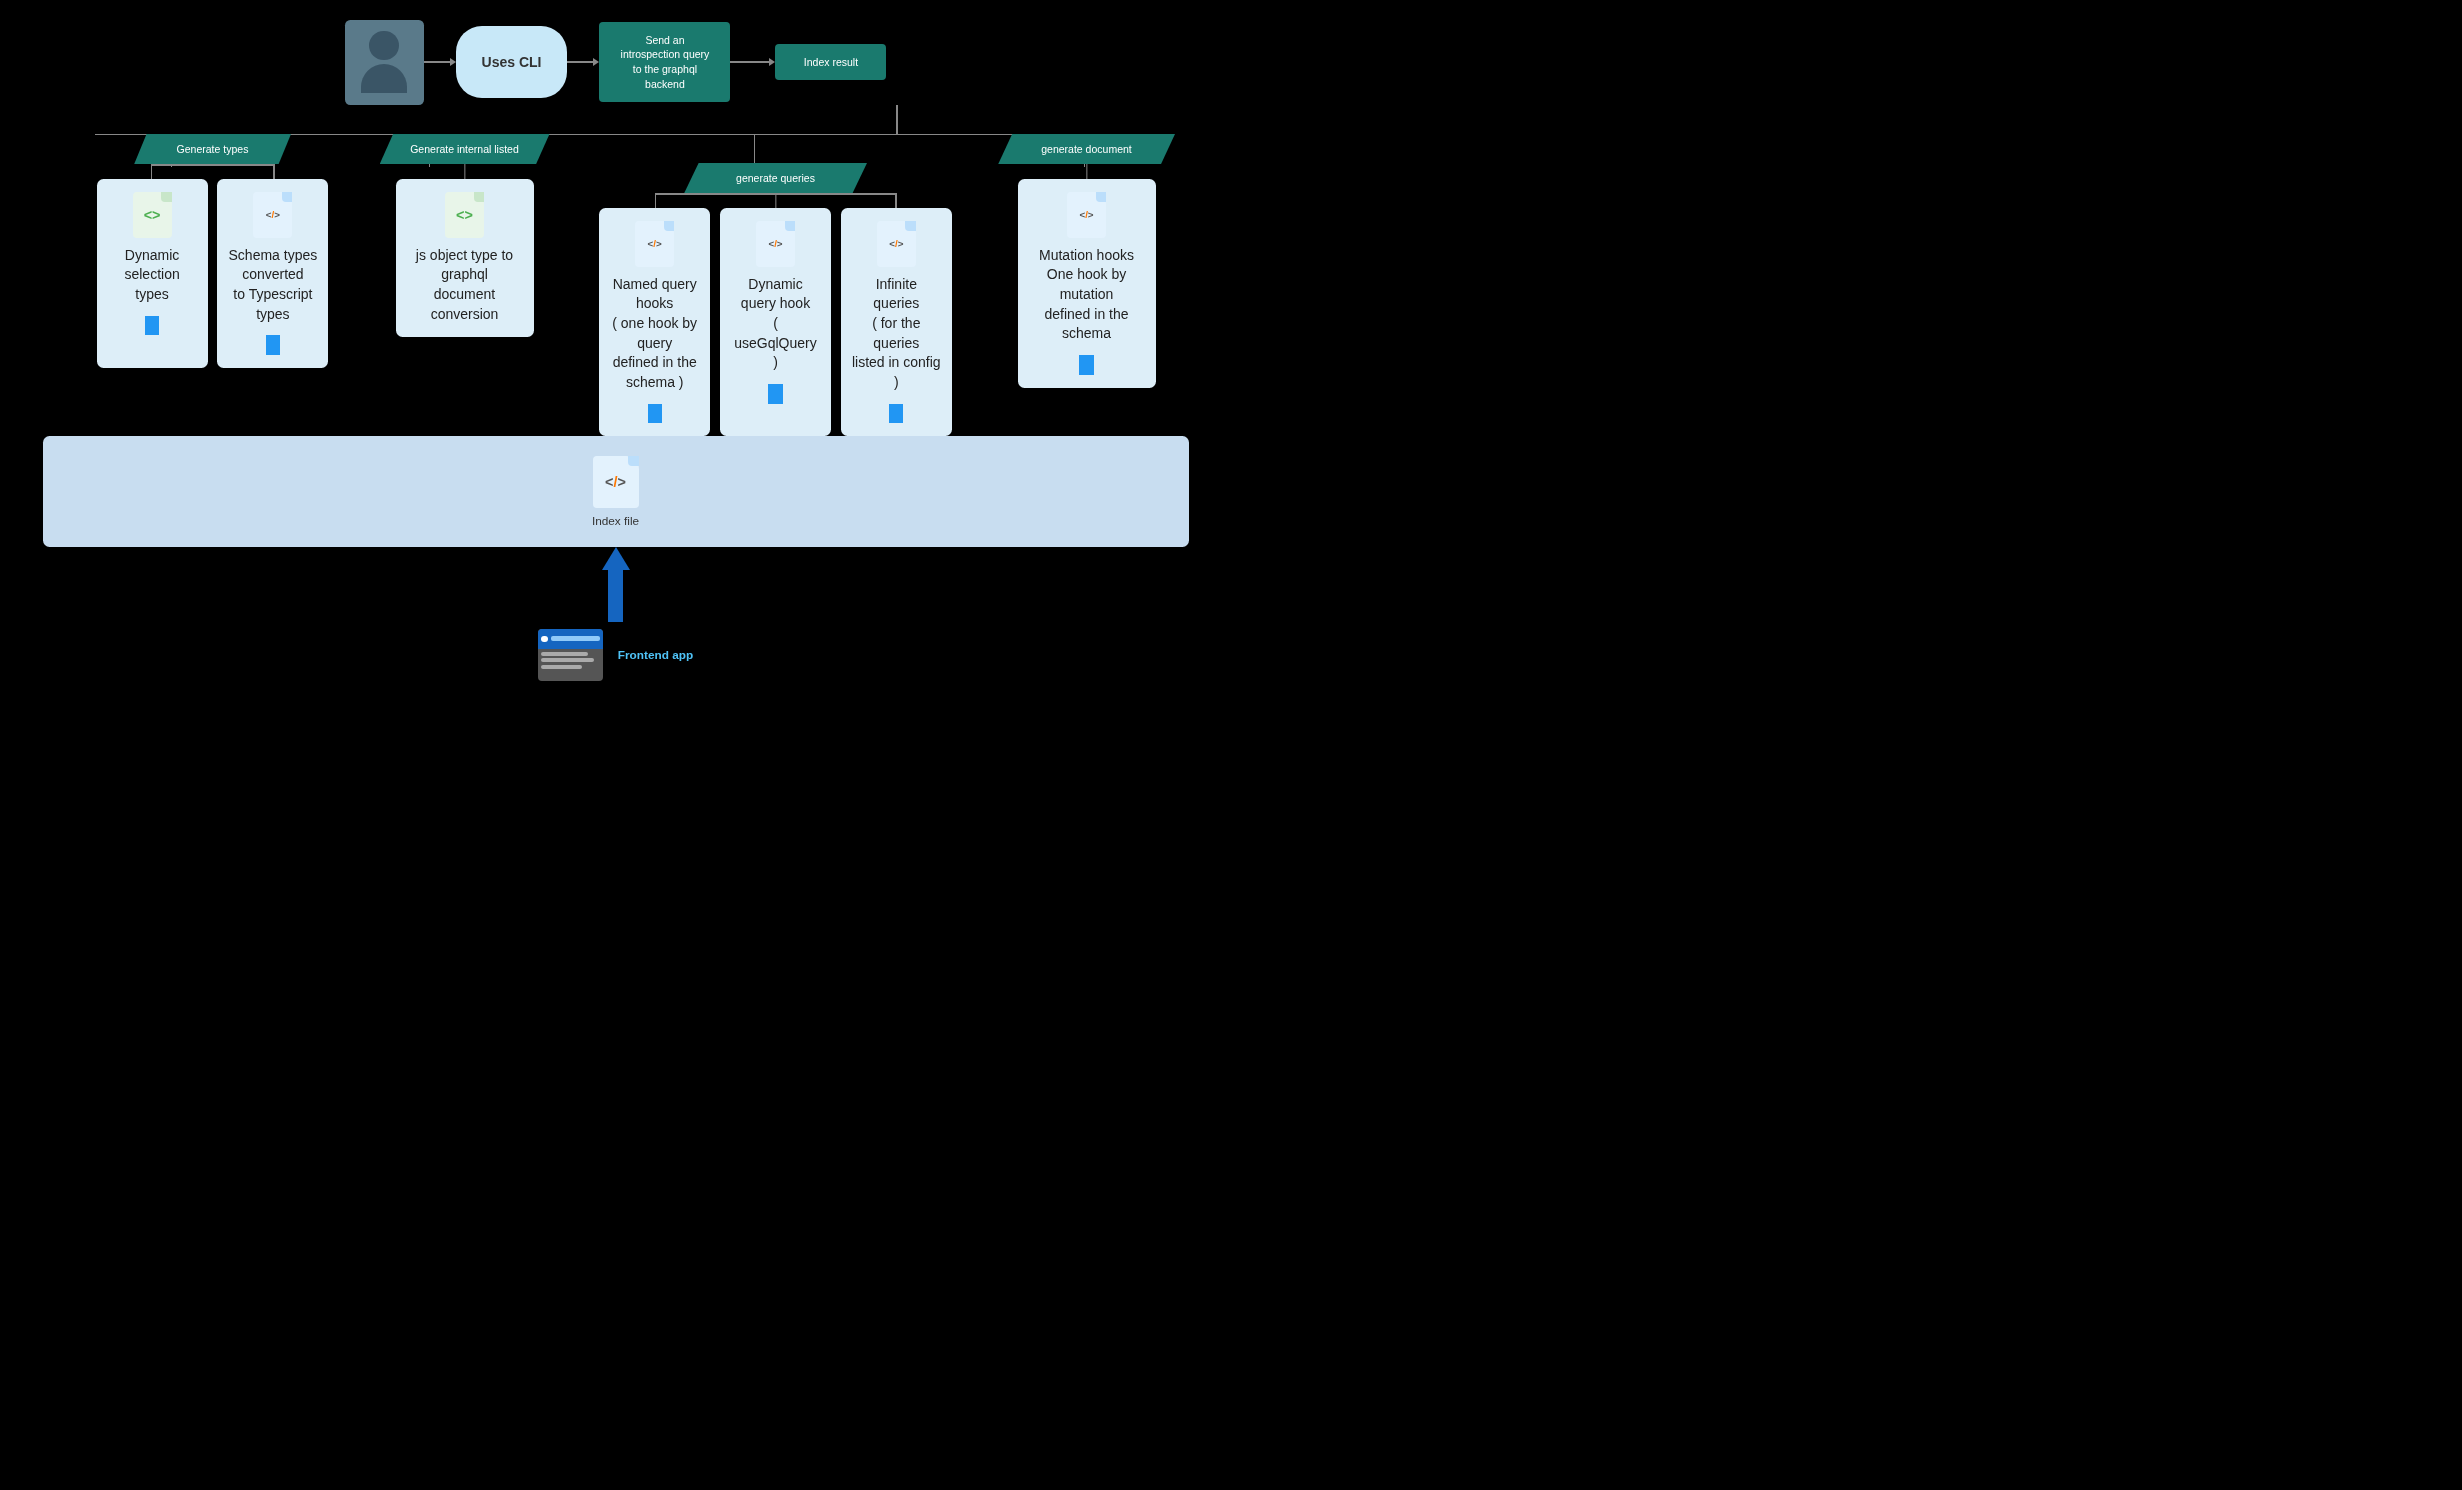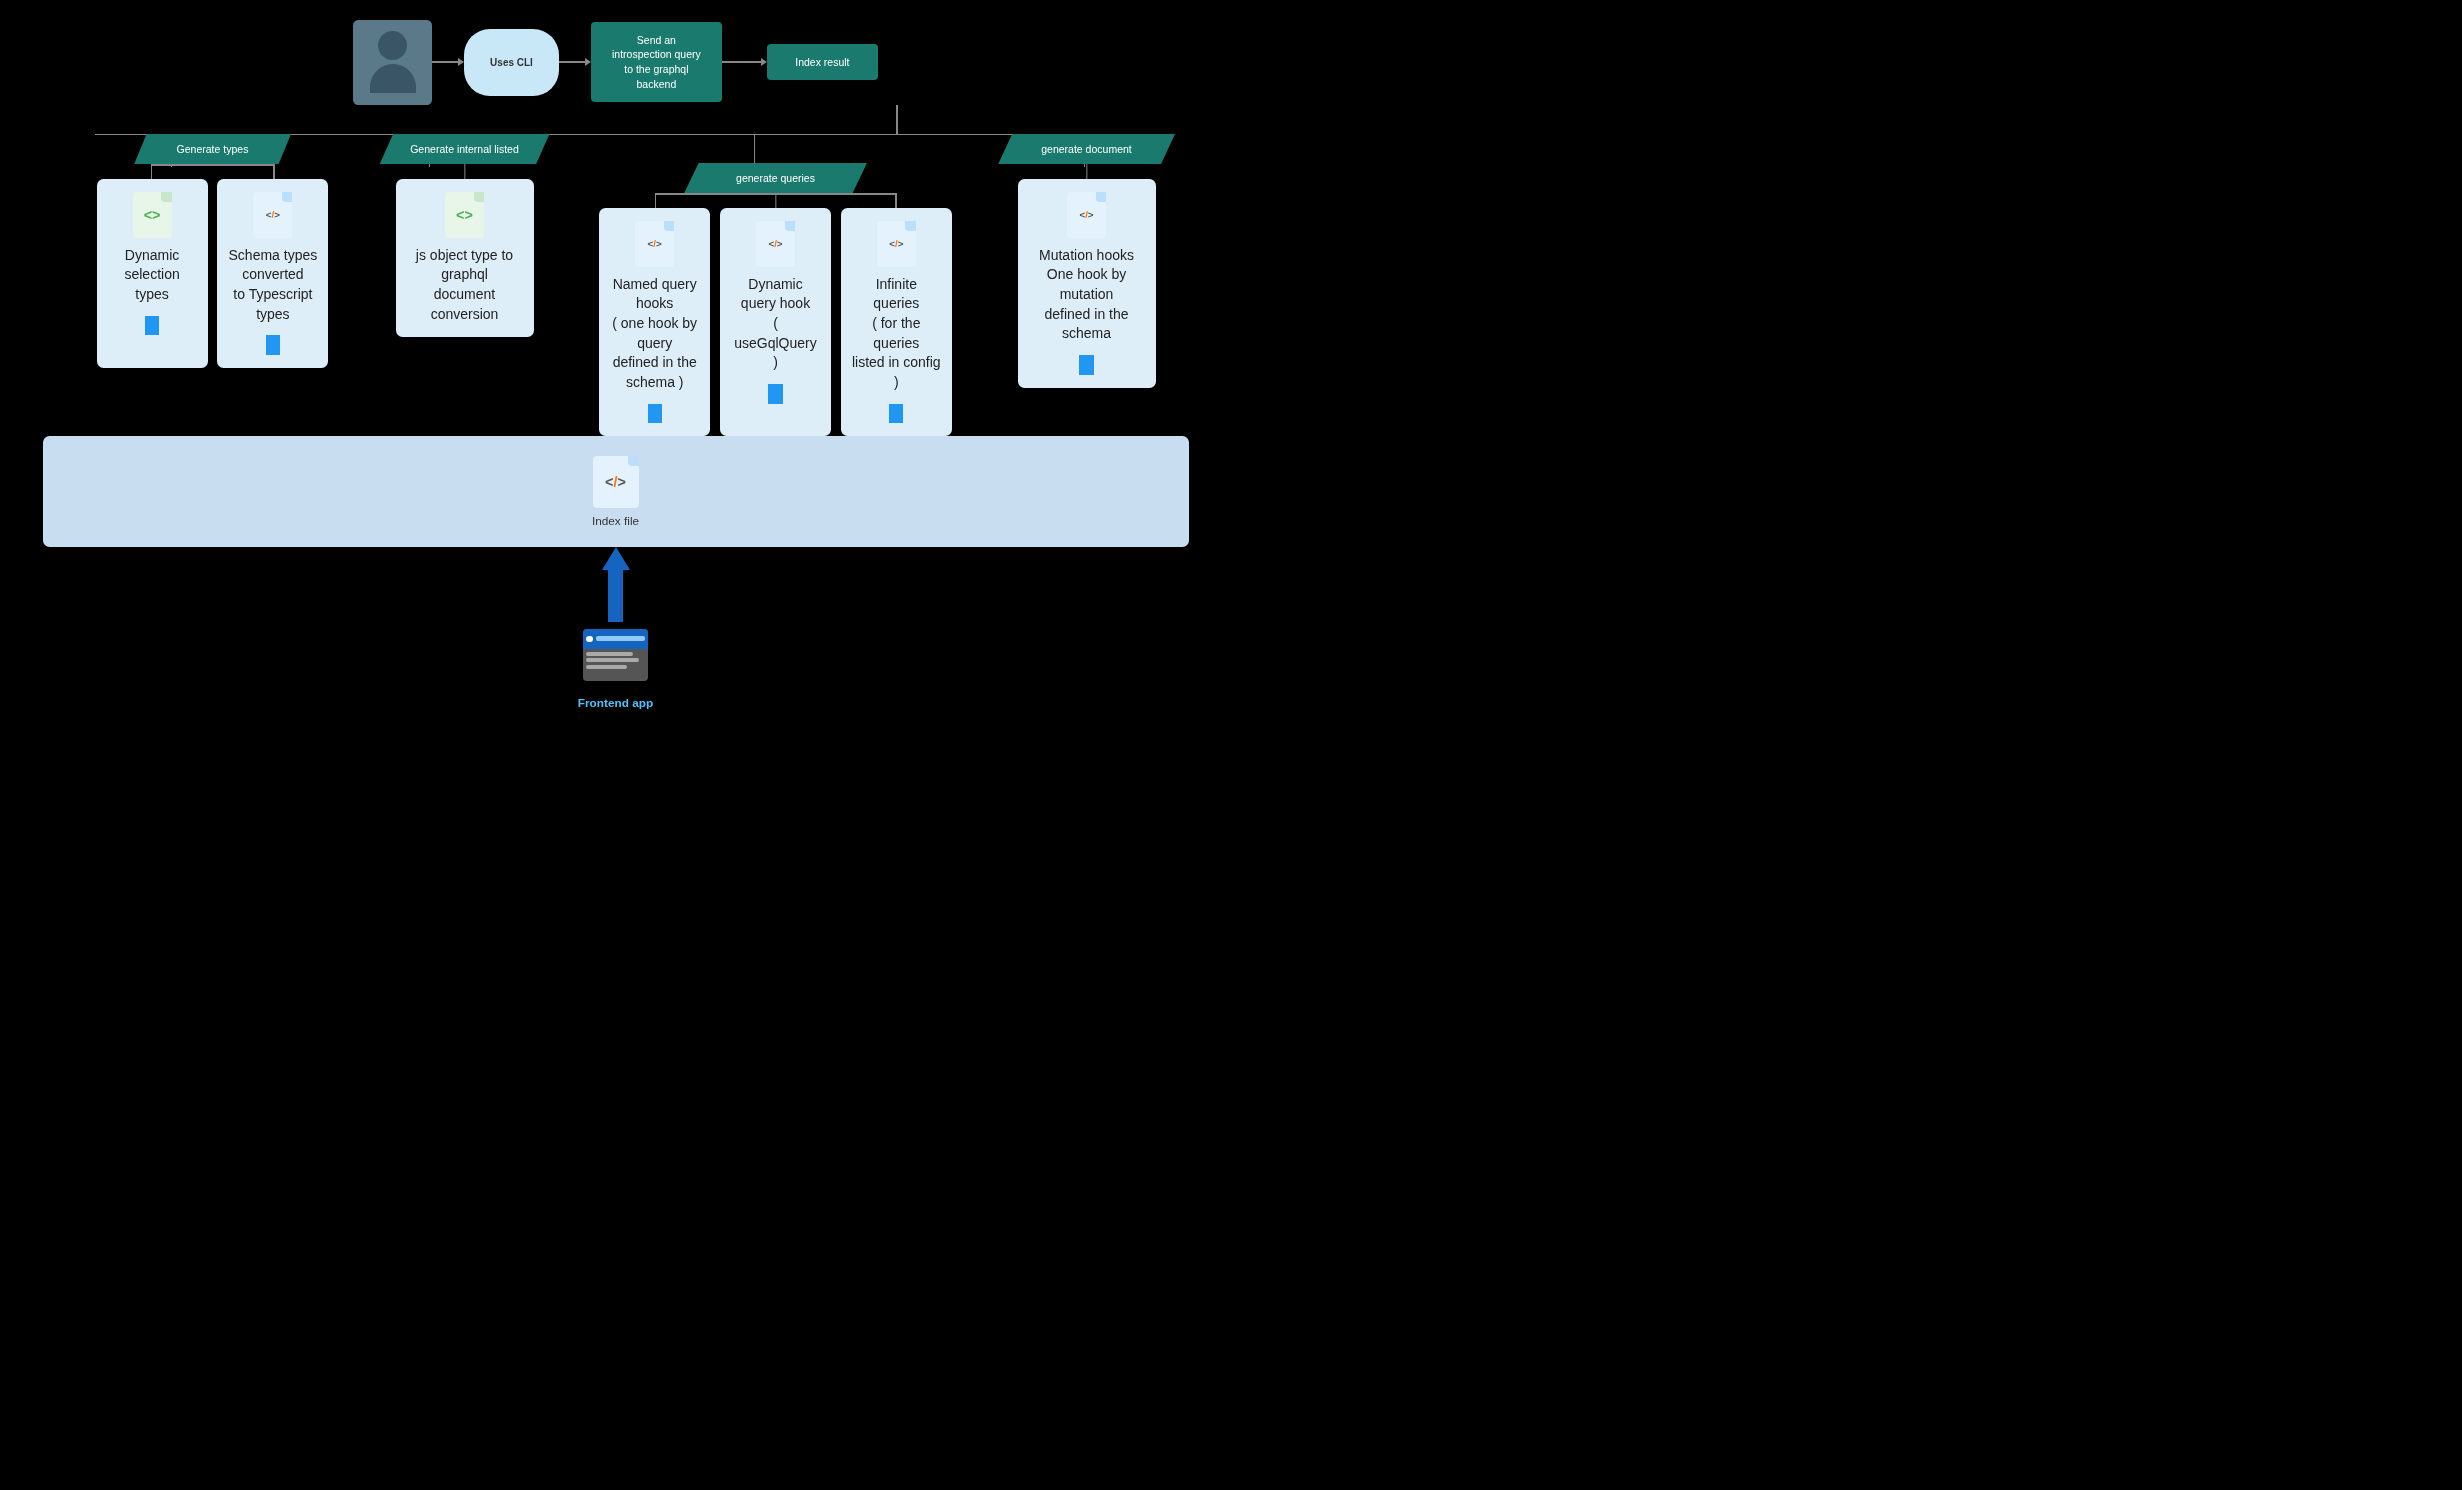--- a/index.html
+++ b/index.html
@@ -57,21 +57,21 @@
       border-top: 4.6px solid transparent;
       border-bottom: 4.6px solid transparent;
       border-left: 6.5px solid #888;
     }
 
     
     .uses-cli {
       background: #c8e8f8;
       border-radius: 26px;
       padding: 28px 26px;
-      font-size: 10px;
+      font-size: 14px;
       font-weight: bold;
       color: #333;
       white-space: nowrap;
     }
 
     
     .teal-box {
       background: #1a7a6e;
       color: #fff;
       padding: 10.5px 15.7px;
@@ -214,21 +214,21 @@
       width: 0;
       height: 0;
       border-left: 14.4px solid transparent;
       border-right: 14.4px solid transparent;
       border-bottom: 23px solid #1565c0;
     }
 
     
     .frontend-box {
       display: flex;
-      flex-direction: column;
+      flex-direction: row;
       align-items: center;
       gap: 15px;
       margin-top: 6.5px;
     }
     .frontend-icon {
       width: 65px;
       height: 52px;
       background: #555;
       border-radius: 3.9px;
       position: relative;

